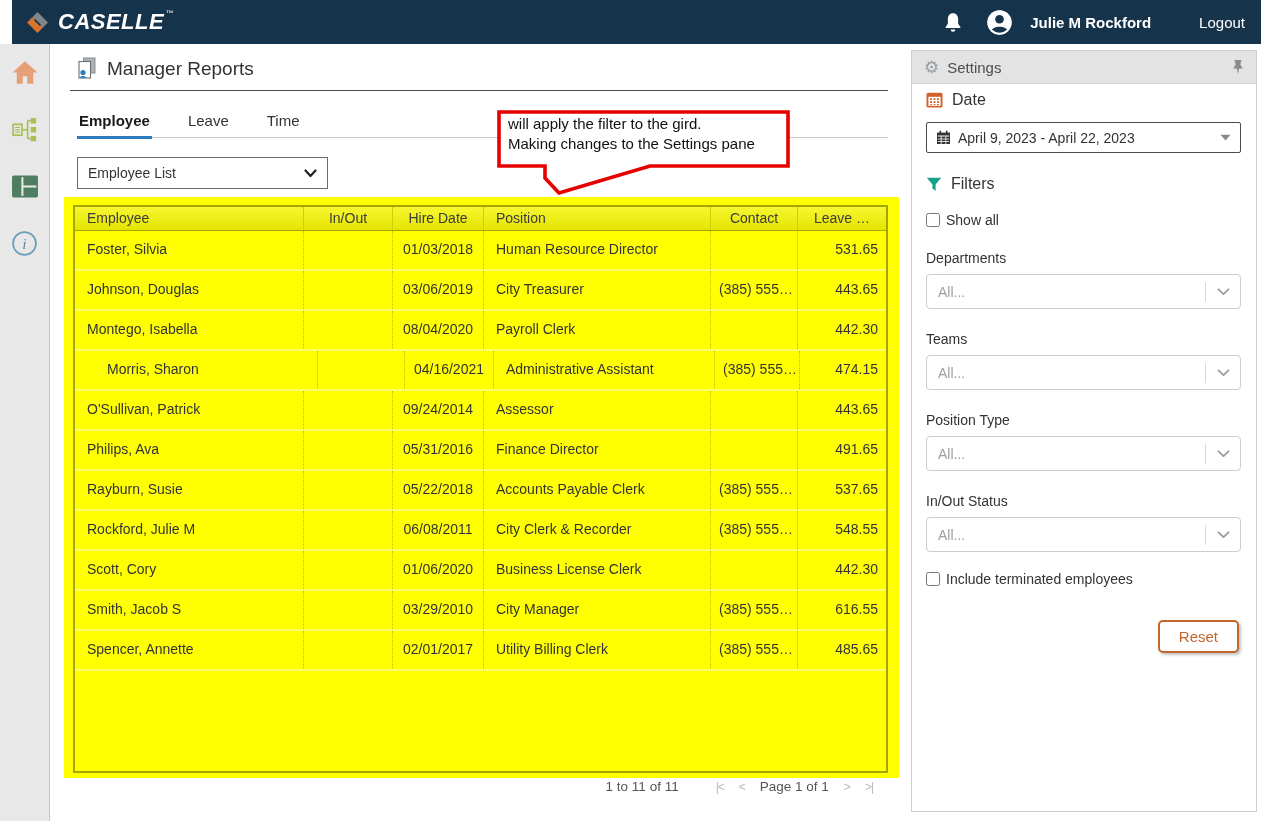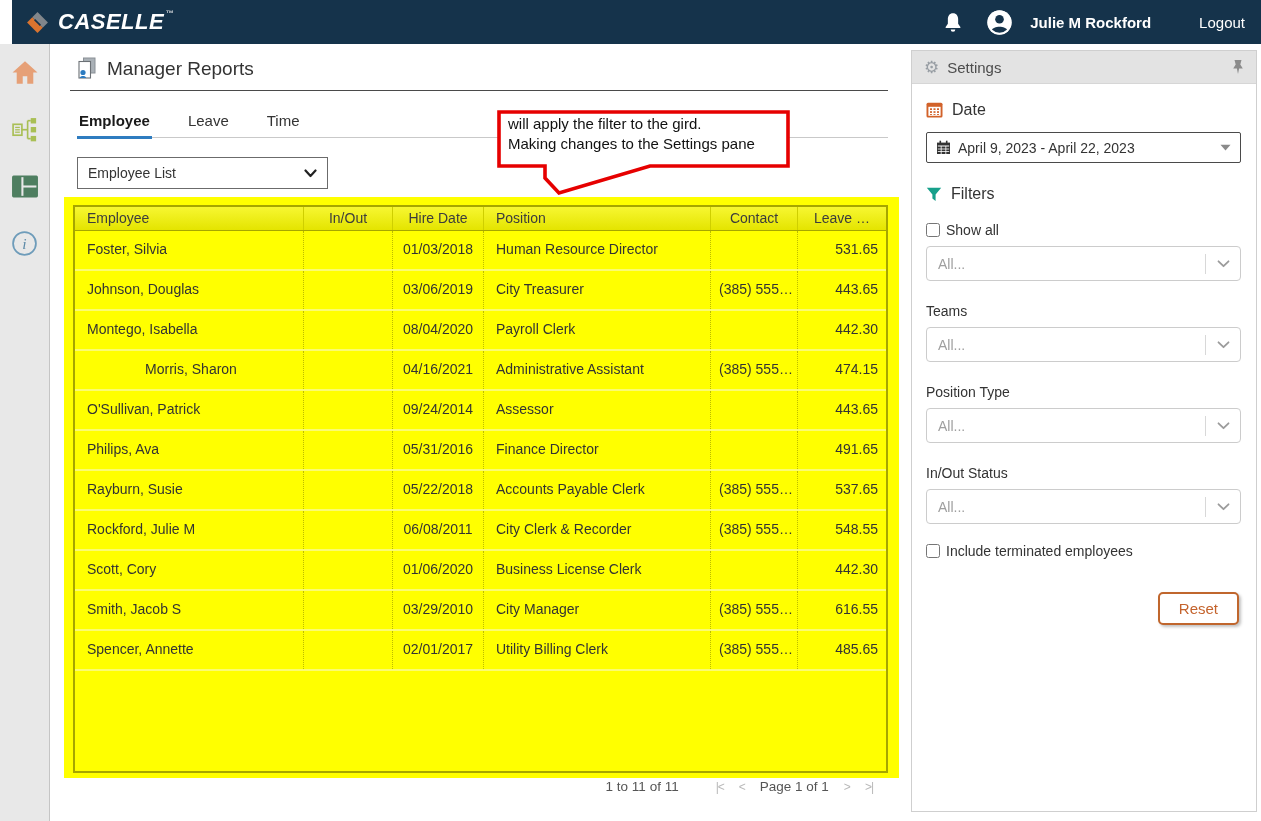--- a/index.html
+++ b/index.html
@@ -57,21 +57,21 @@
   .callout{position:absolute;left:439px;top:61px;width:310px;height:103px;pointer-events:none;}
   .callout-text{position:absolute;left:16px;top:9px;font-size:15px;line-height:20px;color:#111;}
   
   .settings{position:absolute;left:911px;top:50px;width:346px;height:762px;border:1px solid #cfcfcf;
             background:#fff;box-sizing:border-box;}
   .settings-header{height:33px;background:#e3e3e3;display:flex;align-items:center;padding:0 12px;
             border-bottom:1px solid #d6d6d6;box-sizing:border-box;}
   .settings-title{font-size:15px;color:#4d4d4d;margin-left:8px;}
   .gear{font-size:17px;color:#989ea4;line-height:1;}
   .pin{margin-left:auto;cursor:pointer;display:flex;}
-  .settings-body{padding:14px 15px 0 14px;}
+  .settings-body{padding:4px 15px 0 14px;}
   .sec-row{display:flex;align-items:center;gap:9px;margin-top:3px;}
   .sec-label{font-size:16px;color:#333;}
   .date-combo{margin-top:13px;height:31px;border:1px solid #4a4a4a;border-radius:2px;display:flex;
         align-items:center;gap:7px;padding:0 9px;box-sizing:border-box;cursor:pointer;background:#fff;}
   .date-combo .val{font-size:14px;color:#333;}
   .date-combo .caret{margin-left:auto;display:flex;}
   .filters-row{margin-top:22px;}
   .check-row{display:flex;align-items:center;gap:6px;margin-top:19px;}
   .check-row input{width:14px;height:14px;margin:0;accent-color:#fff;}
   .check-row label{font-size:14px;color:#333;}
@@ -213,21 +213,21 @@
             </div>
             <div class="trow">
               <div class="tcell pad-l" style="width: 228px; text-align: left;">Montego, Isabella</div>
               <div class="tcell" style="width: 89px; text-align: center;"></div>
               <div class="tcell" style="width: 91px; text-align: center;">08/04/2020</div>
               <div class="tcell pad-l" style="width: 227px; text-align: left;">Payroll Clerk</div>
               <div class="tcell" style="width: 87px; text-align: left;"></div>
               <div class="tcell" style="width: 89px; text-align: right;">442.30</div>
             </div>
             <div class="trow">
-              <div class="tcell pad-l" style="width: 228px; text-align: center;">Morris, Sharon</div>
+              <div class="tcell pad-l" style="width: 228px; text-align: left; margin-left: 20px;">Morris, Sharon</div>
               <div class="tcell" style="width: 89px; text-align: center;"></div>
               <div class="tcell" style="width: 91px; text-align: center;">04/16/2021</div>
               <div class="tcell pad-l" style="width: 227px; text-align: left;">Administrative Assistant</div>
               <div class="tcell" style="width: 87px; text-align: left;">(385) 555…</div>
               <div class="tcell" style="width: 89px; text-align: right;">474.15</div>
             </div>
             <div class="trow">
               <div class="tcell pad-l" style="width: 228px; text-align: left;">O'Sullivan, Patrick</div>
               <div class="tcell" style="width: 89px; text-align: center;"></div>
               <div class="tcell" style="width: 91px; text-align: center;">09/24/2014</div>
@@ -361,20 +361,21 @@
           <path d="M0.8 0.8 H15.2 L9.6 7.6 V14 L6.4 11.6 V7.6 Z" fill="#17a08b"></path>
         </svg>
         <span class="sec-label">Filters</span>
       </div>
 
       <div class="check-row">
         <input type="checkbox" id="showall" style="">
         <label for="showall">Show all</label>
       </div>
 
+      <div class="field-label">Departments</div>
       <div class="combo">
         <span class="val">All...</span>
         <span class="right">
             <span class="divider"></span>
             <span class="chev">
           <svg width="13" height="8" viewBox="0 0 13 8">
                 <polyline points="1.5,1.3 6.5,6.2 11.5,1.3" fill="none" stroke="#9b9b9b" stroke-width="1.8" stroke-linecap="round" stroke-linejoin="round"></polyline>
               </svg>
         </span>
           </span>

